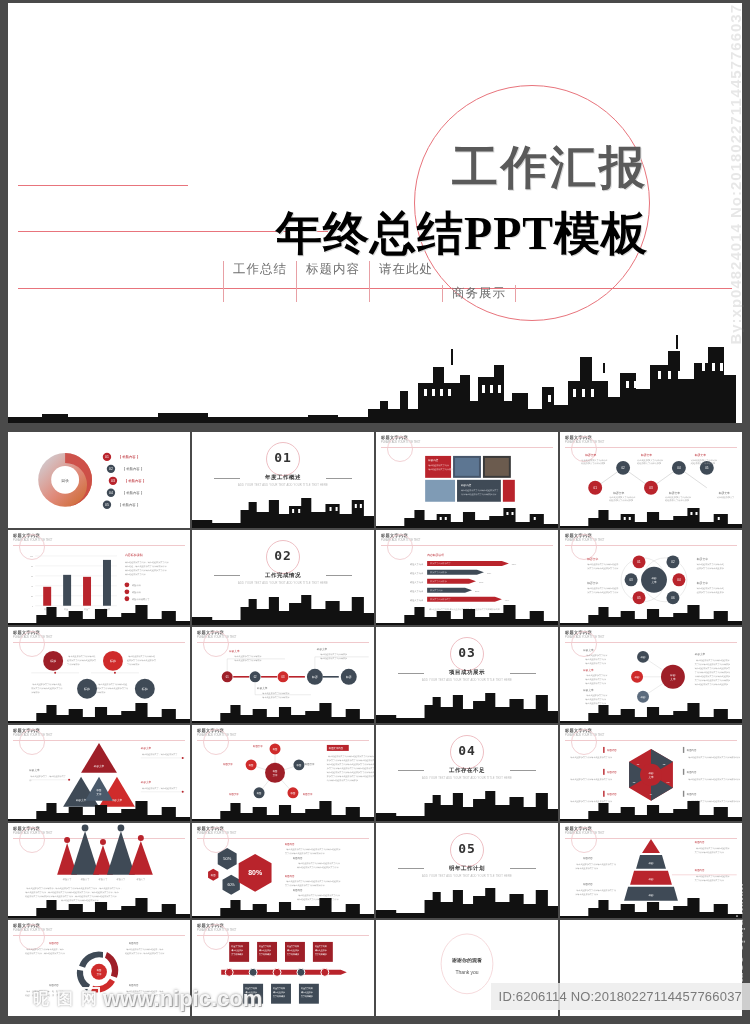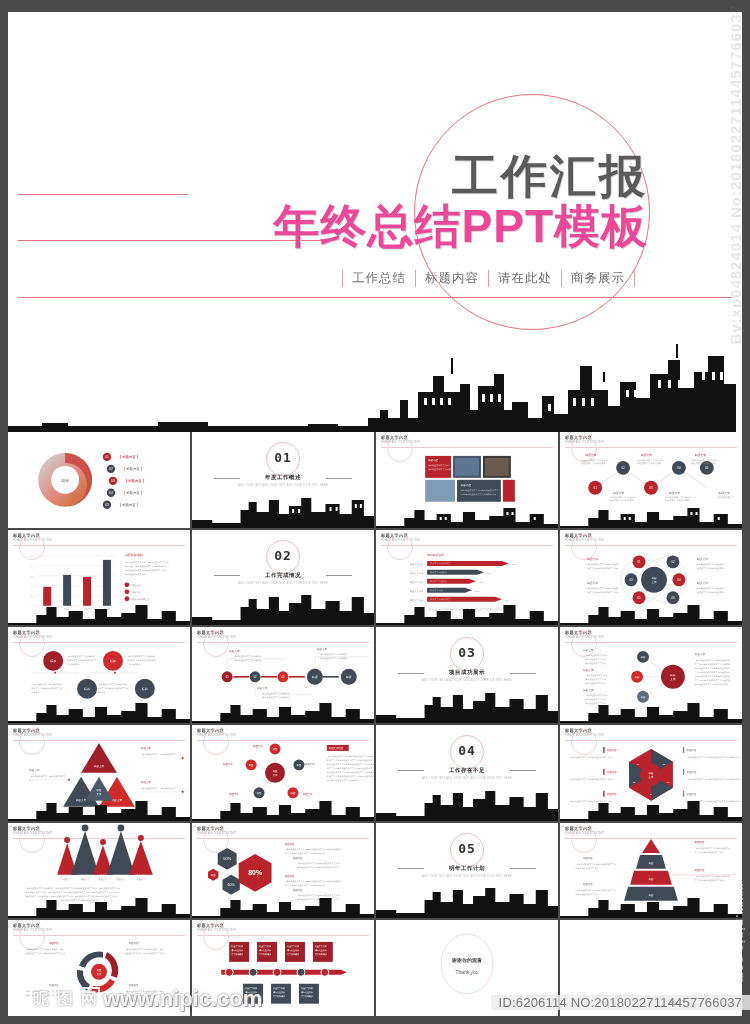--- a/index.html
+++ b/index.html
@@ -7,52 +7,52 @@
   body {
     font-family: "Liberation Sans", "DejaVu Sans", sans-serif;
     background:#4a4a4a;
     overflow:hidden;
     position:relative;
   }
   #stage { position:absolute; inset:0; width:750px; height:1024px; background:#4a4a4a; }
 
   
   .hero {
-    position:absolute; left:8px; top:12px; width:734px; height:420px;
+    position:absolute; left:8px; top:3px; width:734px; height:420px;
     background:#ffffff; overflow:hidden;
   }
   .hero-line { position:absolute; height:1px; background:#e8747c; }
   .hero-line.l1 { left:10px; top:182px; width:170px; }
   .hero-line.l2 { left:10px; top:228px; width:310px; }
   .hero-line.l3 { left:10px; top:285px; width:714px; }
 
   .hero-circle {
     position:absolute; left:406px; top:82px; width:236px; height:236px;
     border:1.3px solid #e8747c; border-radius:50%;
   }
 
   .hero-title-wrap { position:absolute; left:0; top:140px; width:640px; text-align:right; }
   .hero-t1 {
     font-size:46px; font-weight:bold; letter-spacing:3px; color:#5a5a5a;
     line-height:1.05; text-shadow:1px 1px 0 #d8d8d8;
   }
   .hero-t2 {
-    font-size:46px; font-weight:bold; letter-spacing:1px; color:#ec4899;
-    line-height:1.08; text-shadow:1px 1px 0 #d8d8d8; margin-top:2px;
+    font-size:46px; font-weight:bold; letter-spacing:1px; color:#000000;
+    line-height:1.08; text-shadow:1px 1px 0 #d8d8d8; margin-top:18px;font-family:Liberation Serif, serif;
   }
   .hero-tags {
-    position:absolute; left:0; top:258px; width:627px;
+    position:absolute; left:0; top:258px; width:508px;
     display:flex; justify-content:flex-end; gap:0px;
     font-family:"Liberation Serif","DejaVu Serif",serif;
   }
   .hero-tag {
     font-size:12.5px; color:#6e6e6e; padding:0 9px;
     border-left:1px solid #e8a0a5; letter-spacing:1px;
   }
-  .hero-tag:last-child { border-right:1px solid #e8a0a5; }
+  .hero-tag:last-child { border-right:1px solid #e8a0a5;margin-top:24px; }
 
   
   .skyline { position:absolute; left:0; bottom:0; width:734px; height:118px; }
 
   
   .vmark {
     position:absolute; right:2px; top:4px; height:420px; width:26px;
     display:flex; align-items:flex-start; justify-content:center;
     pointer-events:none; z-index:30;
   }
@@ -117,21 +117,21 @@
     display:flex; gap:2px;
   }
   .nipic .cn i {
     font-style:normal; border:2px solid rgba(255,255,255,.92); padding:0 1px;
     font-size:16px; line-height:20px; color:rgba(255,255,255,.95);
     text-shadow:0 0 2px rgba(120,120,120,.8);
   }
   .idbar {
     position:absolute; right:0; bottom:14px; z-index:40;
     background:rgba(235,235,235,0.82); color:#7a7a7a;
-    font-size:13px; padding:0 8px; letter-spacing:.2px;
+    font-size:13px; padding:6px 8px; letter-spacing:.2px;
     pointer-events:none;
   }
   .rmark {
     position:absolute; right:3px; bottom:40px; z-index:35;
     writing-mode:vertical-rl; font-size:12px; font-weight:bold;
     color:rgba(255,255,255,0.55); letter-spacing:1px; pointer-events:none;
   }
 </style>
 </head>
 <body>

